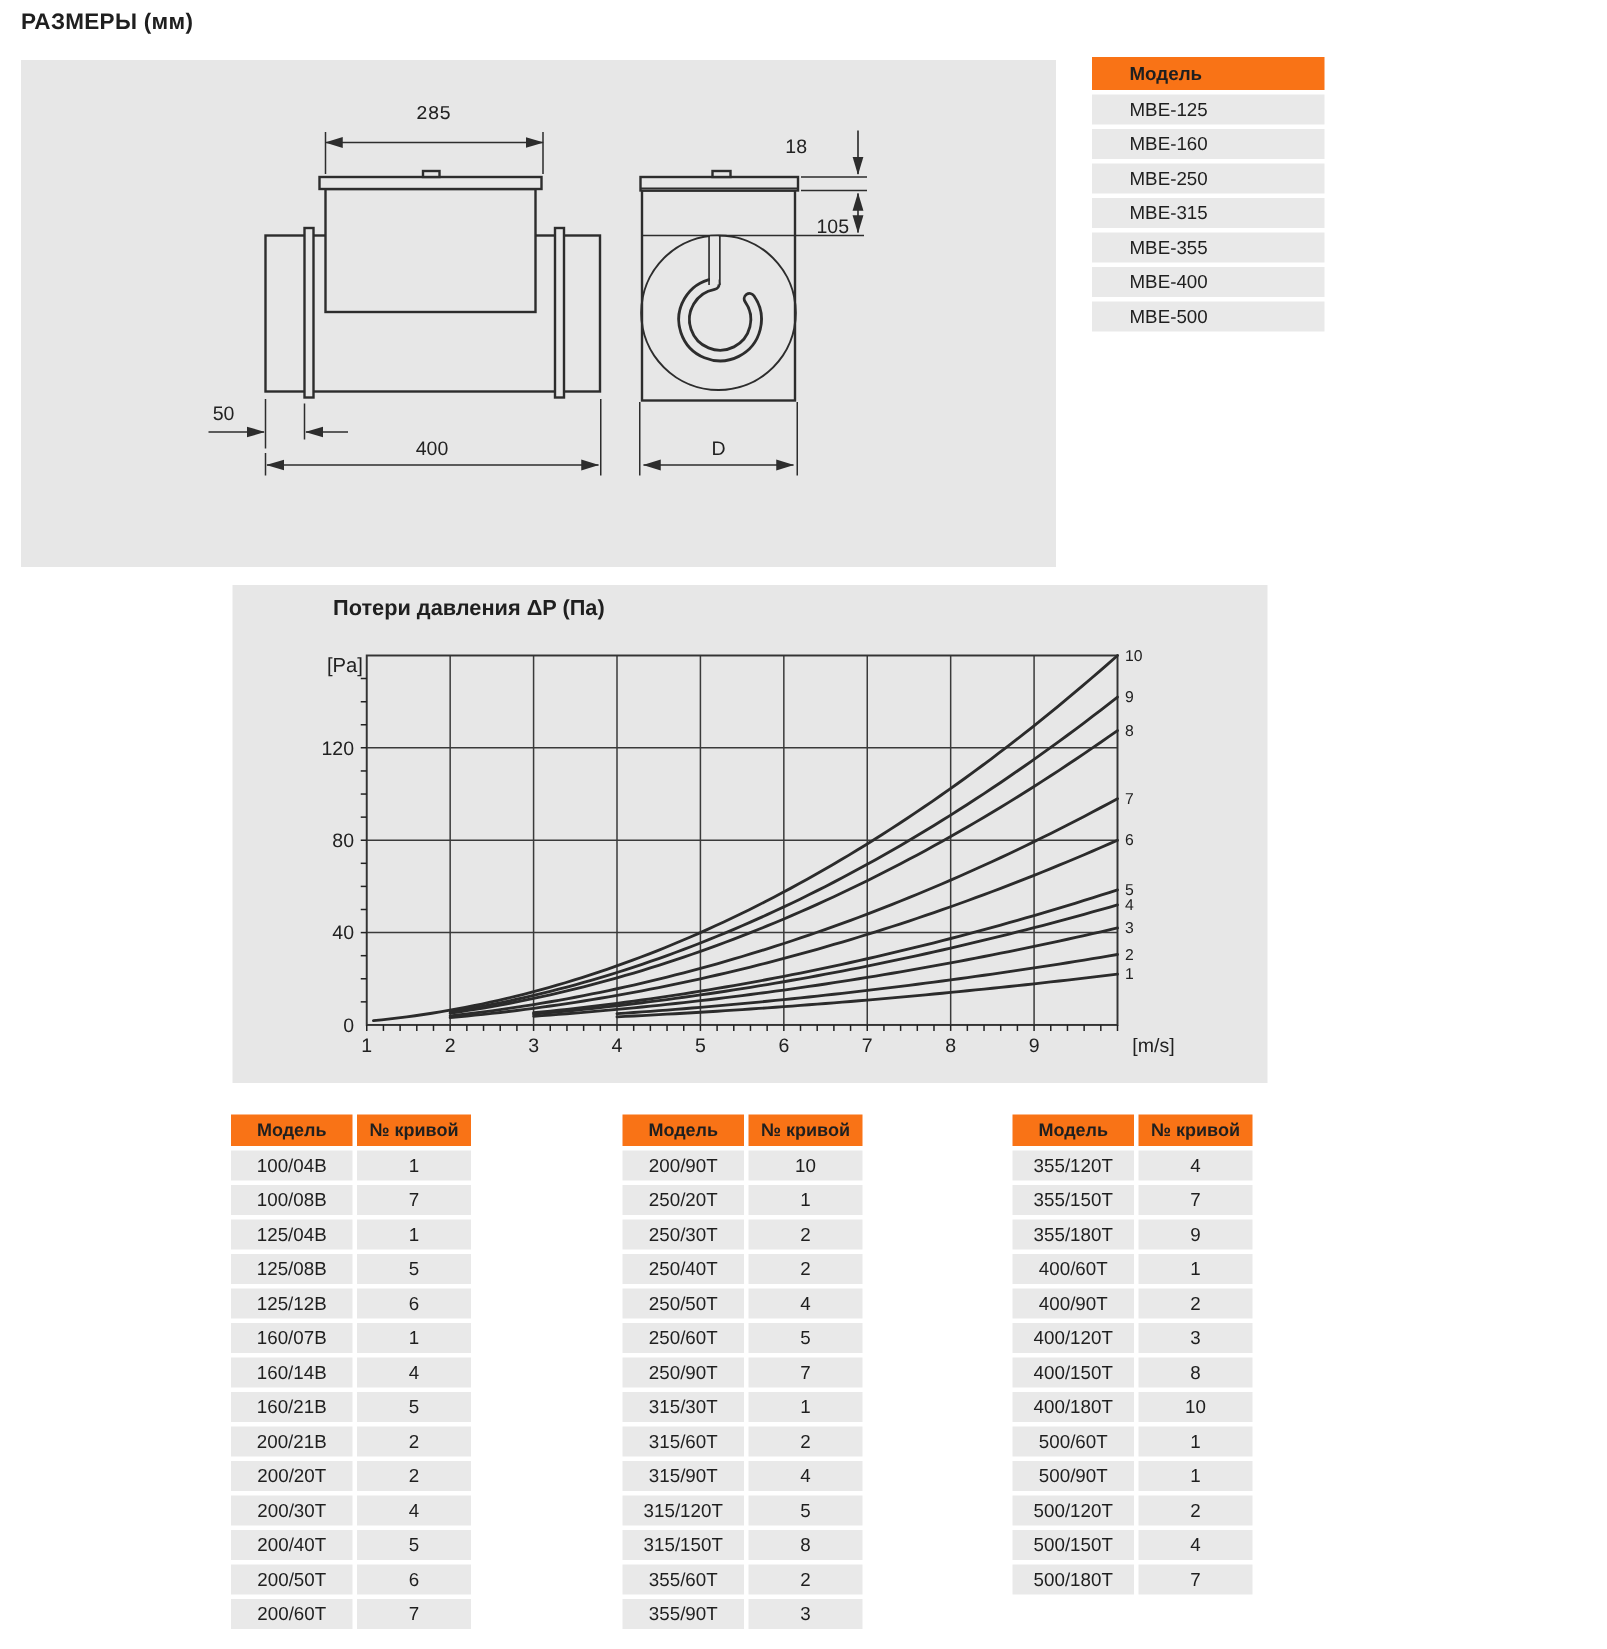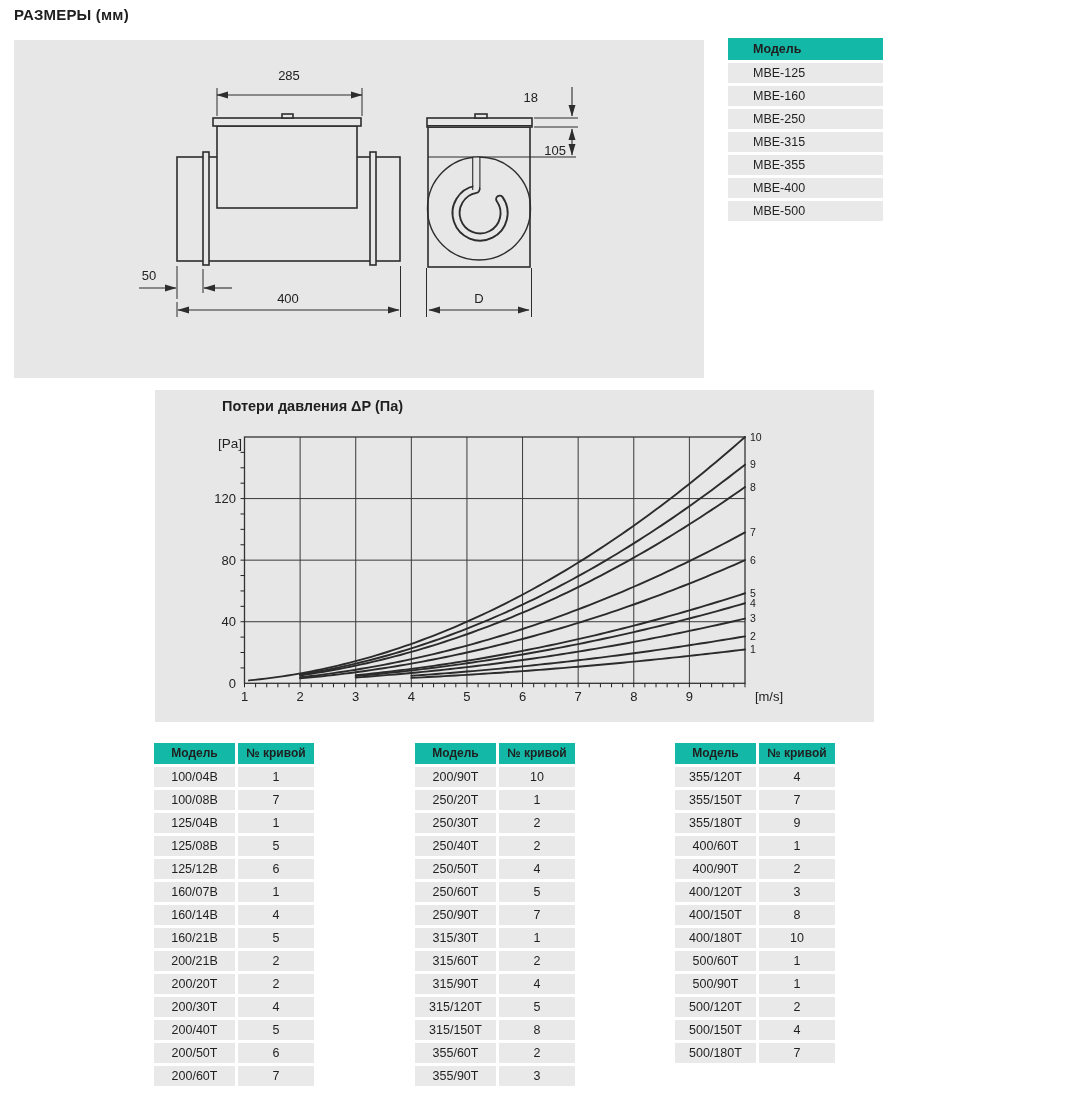--- a/index.html
+++ b/index.html
@@ -1,38 +1,38 @@
 <!DOCTYPE html>
 <html><head>
 <meta charset="utf-8">
 <style>
   html,body{margin:0;padding:0;background:#ffffff;}
   .page{position:relative;width:883px;height:1099px;background:#fff;
         font-family:"Liberation Sans","DejaVu Sans",sans-serif;color:#1f1f1f;overflow:hidden;}
   .page-title{position:absolute;left:14px;top:6px;font-size:15px;font-weight:bold;letter-spacing:.2px;}
   .panel{position:absolute;background:#e7e7e7;}
   #drawing-panel{left:14px;top:40px;width:690px;height:338px;}
-  #chart-panel{left:155px;top:390px;width:690px;height:332px;padding-left:29px;}
+  #chart-panel{left:155px;top:390px;width:690px;height:332px;}
   .draw-svg,.chart-svg{position:absolute;left:0;top:0;}
   .dim-label{position:absolute;font-size:13px;color:#222;text-align:center;}
   .chart-title{position:absolute;left:67px;top:8px;font-size:14.5px;font-weight:bold;}
   
   .obj{fill:none;stroke:#2d2d2d;stroke-width:1.6;}
   .objf{fill:#e7e7e7;stroke:#2d2d2d;stroke-width:1.6;}
   .thin{fill:none;stroke:#2d2d2d;stroke-width:1.1;}
   .ext{fill:none;stroke:#2d2d2d;stroke-width:1;}
   .dim{stroke:#2d2d2d;stroke-width:1.1;}
   
   .tbl{position:absolute;display:block;}
   .trow{display:grid;column-gap:3px;margin-bottom:3px;}
   .model-tbl .trow{grid-template-columns:166px 165px;}
   .curve-tbl .trow{grid-template-columns:81px 76px;}
   .cell{background:#e9e9e9;height:20px;line-height:20px;font-size:12.5px;text-align:center;
         white-space:nowrap;overflow:hidden;}
-  .cell.hd{background:#14b8a6;height:22px;line-height:22px;font-weight:bold;}
+  .cell.hd{background:#f97316;height:22px;line-height:22px;font-weight:bold;}
   .curve-tbl .cell.hd{height:21px;line-height:21px;font-size:12px;}
   .model-tbl .cell.c1{text-align:left;padding-left:25px;}
   #model-table{left:728px;top:38px;}
   #curve-table-0{left:154px;top:743px;}
   #curve-table-1{left:415px;top:743px;}
   #curve-table-2{left:675px;top:743px;}
 </style>
 </head>
 <body>
 
@@ -78,21 +78,21 @@
         <rect x="459.3" y="117.6" width="5.8" height="32" fill="#e7e7e7" stroke="none"></rect>
         <path class="thin" d="M458.7,117 V150 M465.9,117 V150"></path>
       </g>
 
       <path class="ext" d="M520,78 H564 M520,87 H564"></path>
       <line class="dim" x1="558" y1="47" x2="558" y2="76" marker-end="url(#arr)"></line>
       <line class="dim" x1="558" y1="89" x2="558" y2="115" marker-start="url(#arr)" marker-end="url(#arr)"></line>
       <path class="ext" d="M412.5,228 V277 M517.5,228 V277"></path>
       <line class="dim" x1="415" y1="270" x2="515" y2="270" marker-start="url(#arr)" marker-end="url(#arr)"></line>
     </svg>
-    <span class="dim-label" style="left:255px;top:28px;width:40px;">285</span>
+    <span class="dim-label" style="left:255px;top:28px;width:40px;font-family:Liberation Mono, monospace;">285</span>
     <span class="dim-label" style="left:488px;top:50px;width:36px;text-align:right;">18</span>
     <span class="dim-label" style="left:516px;top:91px;width:36px;text-align:right;margin-top:12px;">105</span>
     <span class="dim-label" style="left:117px;top:228px;width:36px;">50</span>
     <span class="dim-label" style="left:254px;top:251px;width:40px;">400</span>
     <span class="dim-label" style="left:445px;top:251px;width:40px;">D</span>
   </div>
 
   <div class="tbl model-tbl" id="model-table">
       <div class="trow">
         <div class="cell hd c1">Модель</div>

